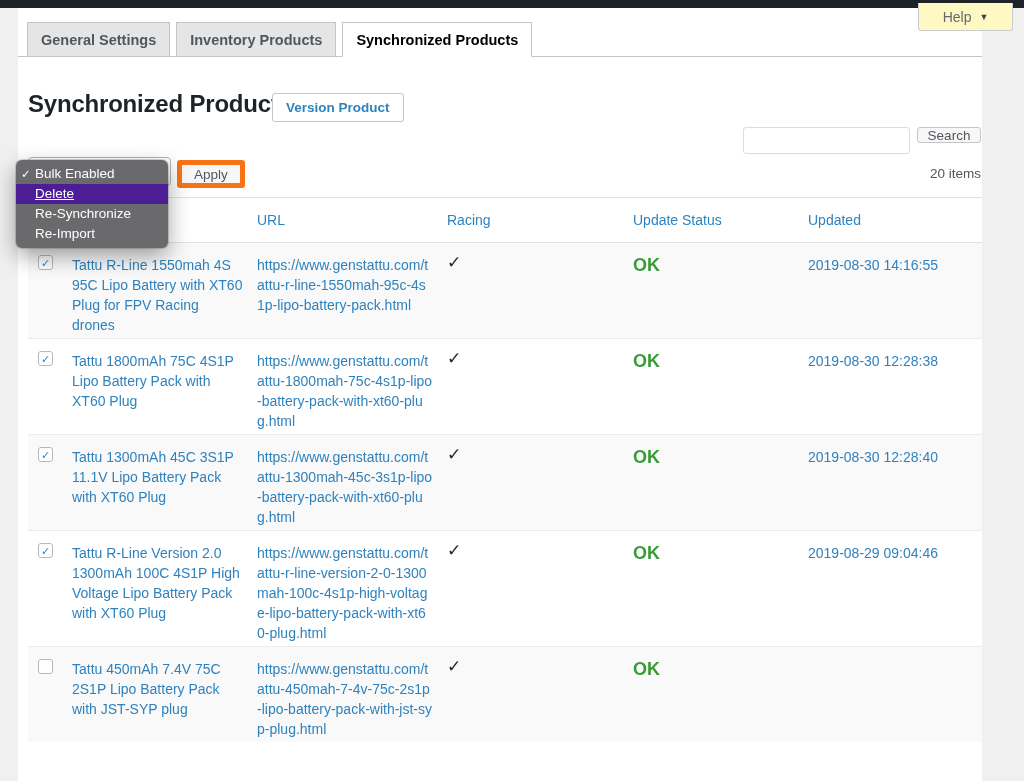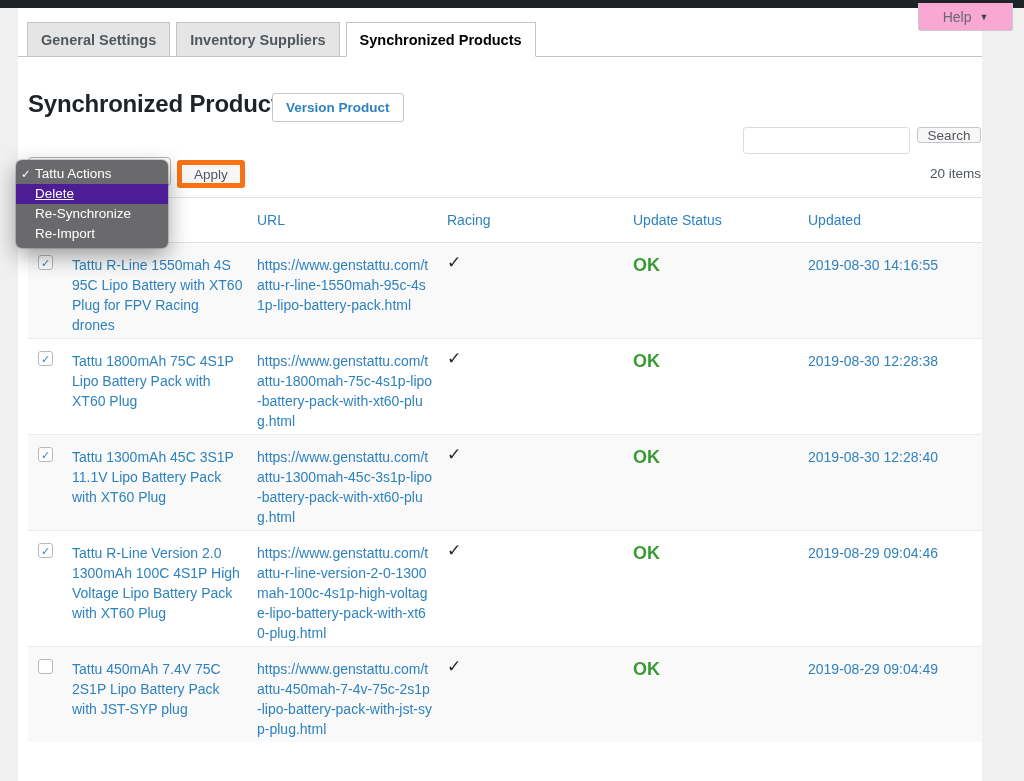--- a/index.html
+++ b/index.html
@@ -6,21 +6,21 @@
   html,body { width:1024px; height:781px; }
   body {
     position:relative; overflow:hidden; background:#f0f0f1;
     font-family:"Liberation Sans","DejaVu Sans",sans-serif; color:#3c434a;
   }
   .admin-bar { position:absolute; left:0; top:0; width:1024px; height:8px; background:#1d2327; z-index:50; }
   .content-panel { position:absolute; left:18px; top:8px; width:964px; height:773px; background:#ffffff; z-index:1; }
 
   .help-box {
     position:absolute; left:918px; top:3px; width:95px; height:28px; z-index:60;
-    background:#f9a8d4; border:1px solid #c9cccf; border-top:none; border-radius:0 0 3px 3px;
+    background:#fef9c3; border:1px solid #c9cccf; border-top:none; border-radius:0 0 3px 3px;
     display:flex; align-items:center; justify-content:center; gap:8px;
     font-size:14px; color:#646970; cursor:pointer;
   }
   .help-box .caret { font-size:9px; color:#3c434a; }
 
   .tab-underline { position:absolute; left:18px; top:56px; width:964px; height:1px; background:#c3c4c7; z-index:4; }
   .tabs { position:absolute; left:27px; top:22px; display:flex; gap:6px; z-index:5; }
   .tab {
     height:35px; padding:0 13px; display:flex; align-items:center;
     background:#e5e5e5; border:1px solid #c3c4c7; font-size:14.5px; font-weight:bold;
@@ -102,21 +102,21 @@
   <span>Help</span>
   <span class="caret">▼</span>
 </div>
 
 <div class="tab-underline"></div>
 <nav class="tabs" id="tabs">
     <div class="tab">
     <span>General Settings</span>
   </div>
     <div class="tab">
-    <span>Inventory Suppliers</span>
+    <span>Inventory Products</span>
   </div>
     <div class="tab active">
     <span>Synchronized Products</span>
   </div>
   </nav>
 
 <h1 class="page-title">Synchronized Products</h1>
 <button class="import-btn">Version Product</button>
 
 <input class="search-input" value="" style="">
@@ -225,31 +225,28 @@
     </div>
     <div class="cell cell-url">
       <a class="link">https://www.genstattu.com/tattu-450mah-7-4v-75c-2s1p-lipo-battery-pack-with-jst-syp-plug.html</a>
     </div>
     <div class="cell cell-enabled">
       <span>✓</span>
     </div>
     <div class="cell cell-status">
       <span>OK</span>
     </div>
-    <div class="cell cell-updated">
-      <span>2019-08-29 09:04:49</span>
-    </div>
   </div>
     </div>
 </div>
 
 <div class="menu" id="menu">
     <div class="menu-item">
     <span class="check">✓</span>
-    <span>Tattu Actions</span>
+    <span>Bulk Enabled</span>
   </div>
     <div class="menu-item highlight">
     
     <span>Delete</span>
   </div>
     <div class="menu-item">
     
     <span>Re-Synchronize</span>
   </div>
     <div class="menu-item">

